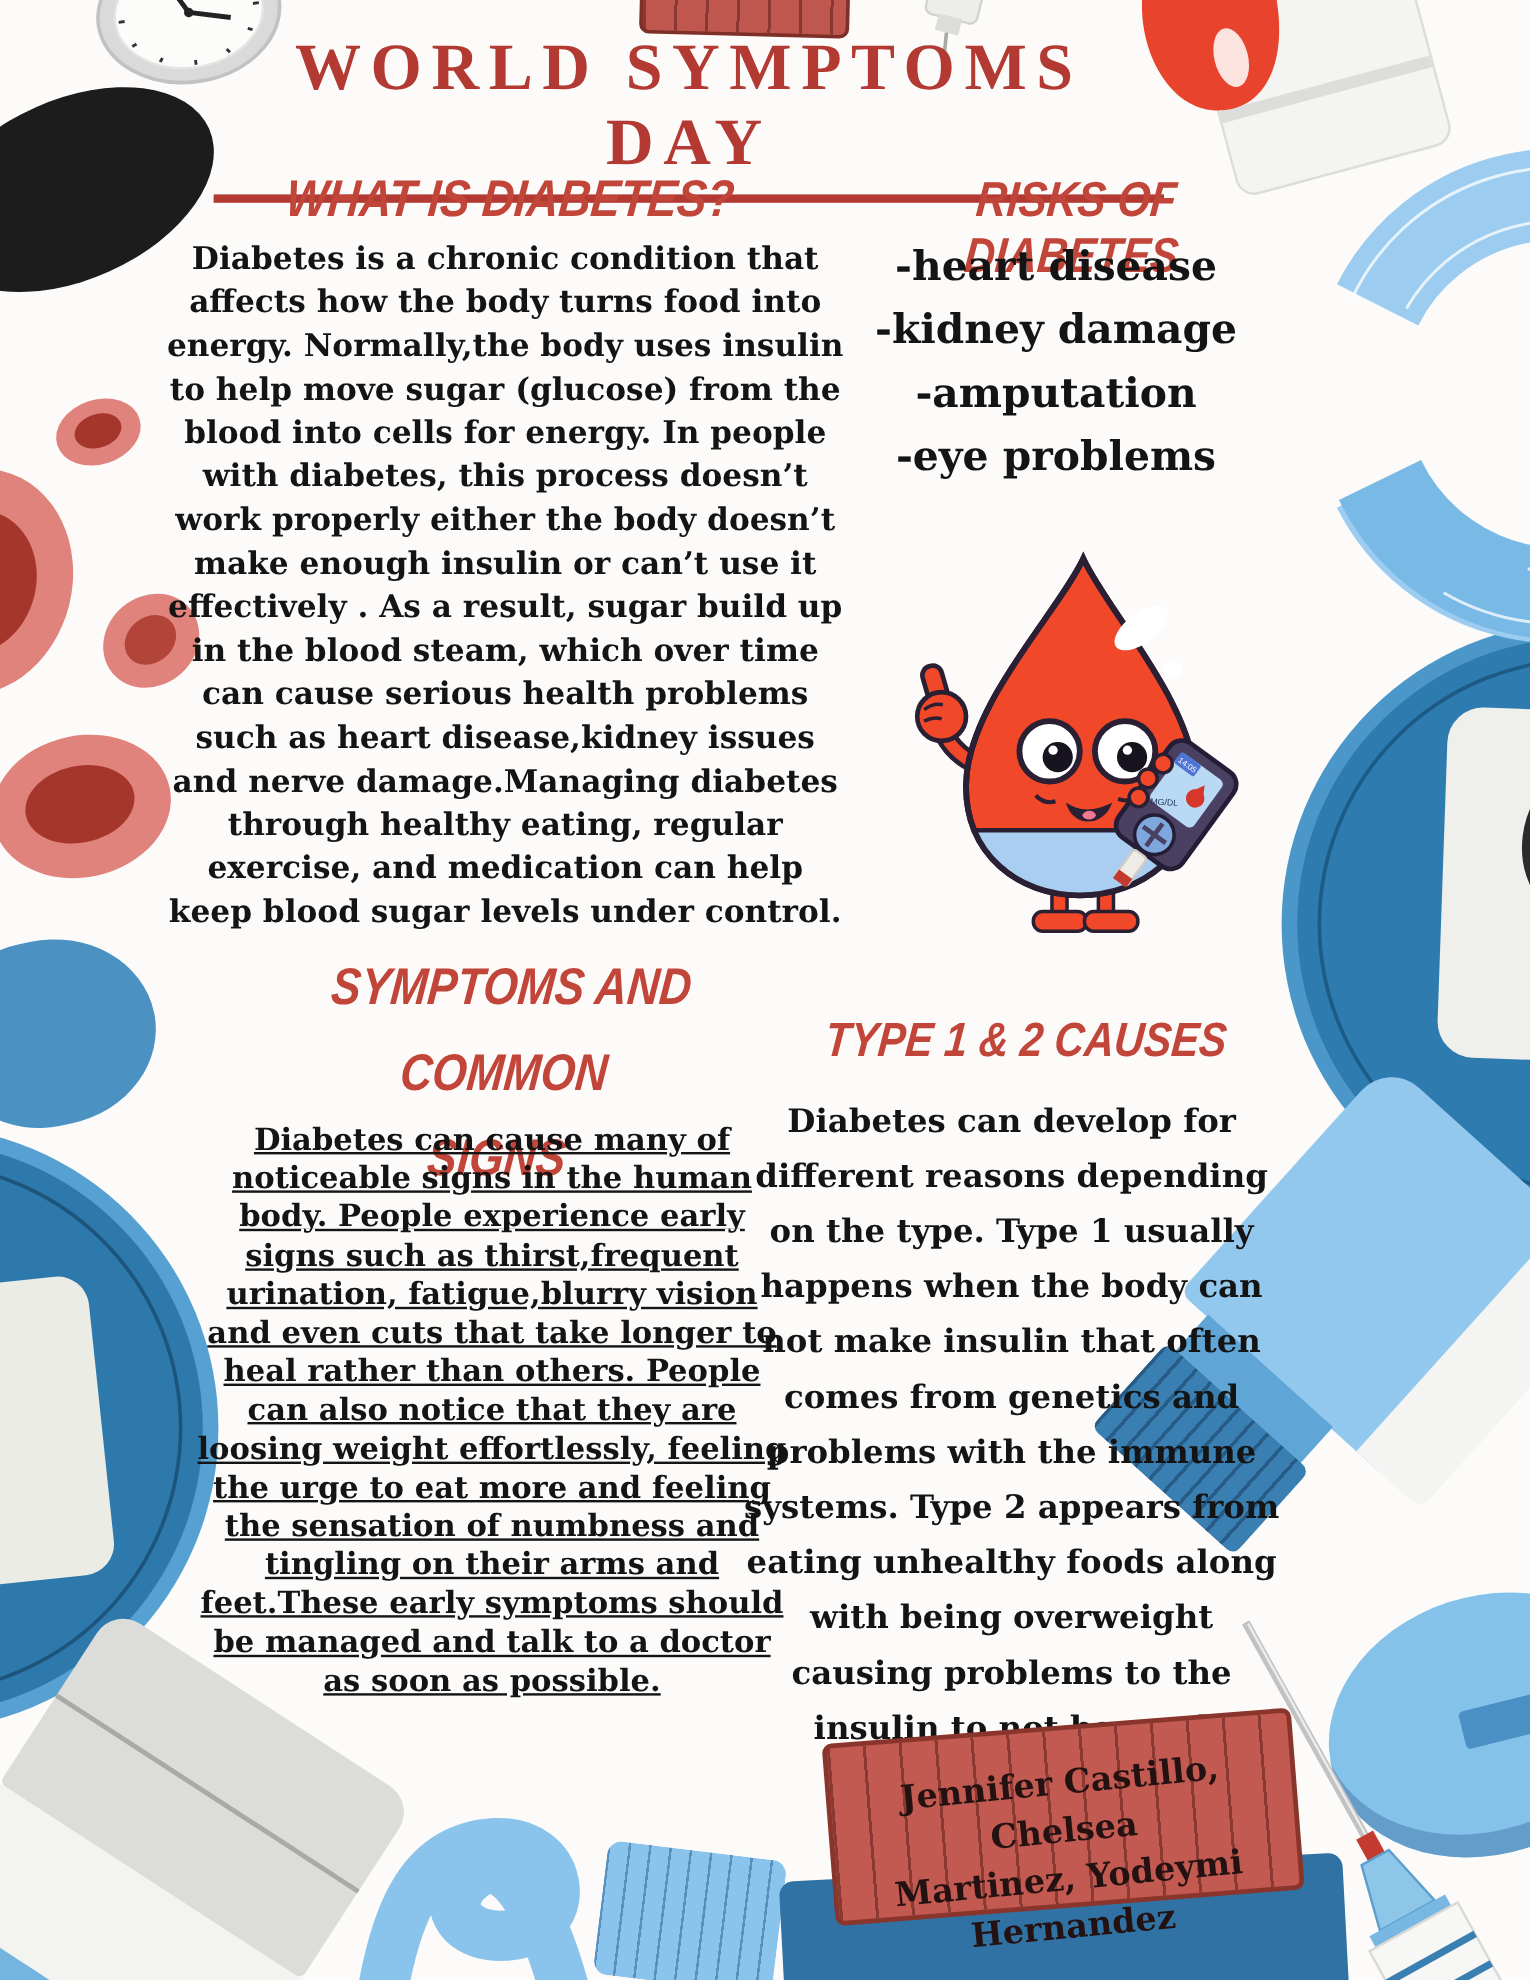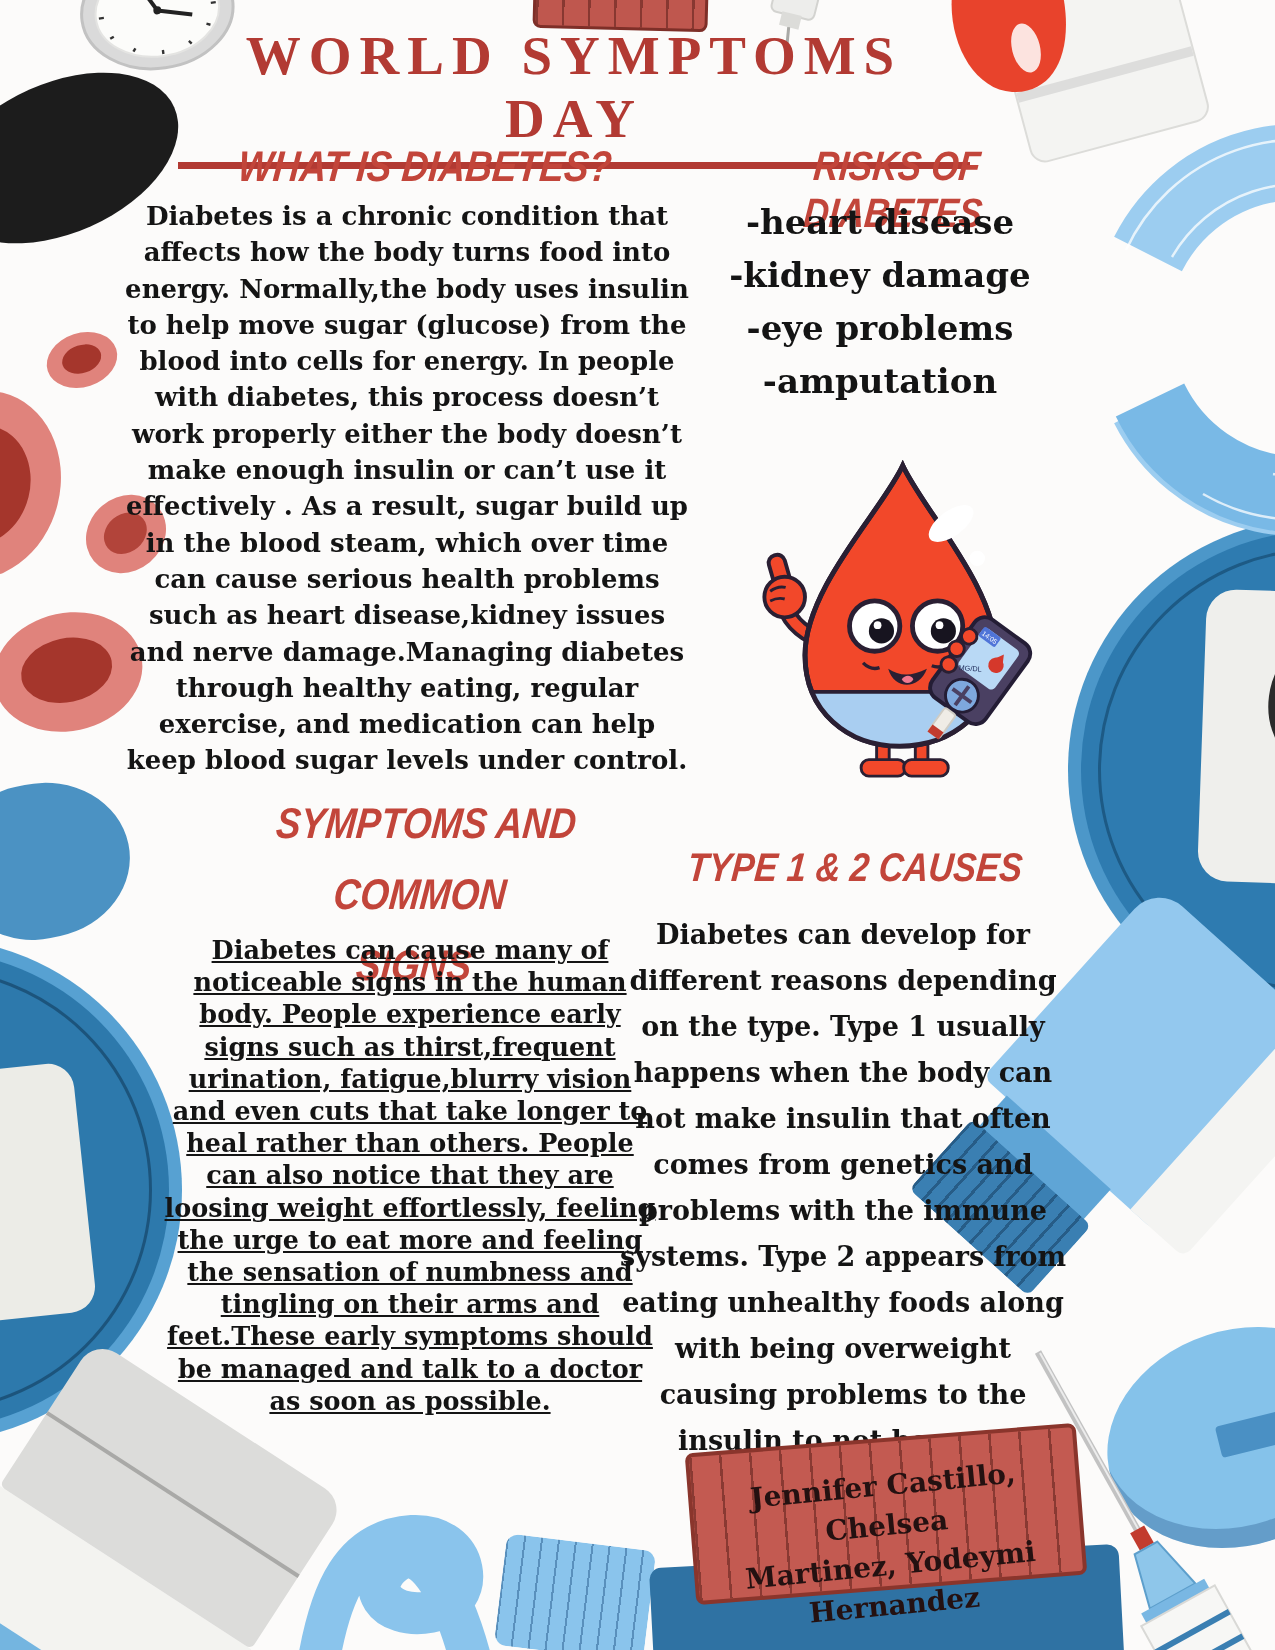--- a/index.html
+++ b/index.html
@@ -16,21 +16,21 @@
            border-bottom:7px solid #b23a33; padding-bottom:12px; }
   .hd { font-family:"Liberation Sans", sans-serif; font-weight:700; font-style:italic;
         color:#c2453a; text-align:center; transform:skewX(-5deg) scaleX(.86);
         letter-spacing:0; white-space:pre-line; }
   #h-what     { left:155px; top:142px; width:540px; font-size:43px; }
   #h-risks    { left:710px; top:143px; width:370px; font-size:41px; }
   #h-symptoms { left:150px; top:788px; width:540px; font-size:43px; line-height:1.65; }
   #h-causes   { left:640px; top:845px; width:430px; font-size:40px; }
 
   .para { white-space:pre-line; text-align:center; color:#141414; font-weight:700; }
-  #p-what     { left:112px; top:198px; width:590px; font-size:26px;   line-height:36.3px; }
+  #p-what     { left:126px; top:198px; width:590px; font-size:26px;   line-height:36.3px; }
   #p-symptoms { left:140px; top:934px; width:540px; font-size:25.5px; line-height:32.2px;text-decoration:underline; }
   #p-causes   { left:618px; top:912px; width:450px; font-size:27px;   line-height:46px; }
 
   #risk-list { left:690px; top:196px; width:380px; text-align:center; }
   .risk-item { font-size:34px; font-weight:700; color:#141414; line-height:53px; }
 
   
   .deco { z-index:1; }
   #black-pill { left:-65px; top:83px; width:250px; height:150px; background:#1c1c1c;
                 border-radius:50%; transform:rotate(-24deg); }
@@ -313,22 +313,22 @@
 such as heart disease,kidney issues
 and nerve damage.Managing diabetes
 through healthy eating, regular
 exercise, and medication can help
 keep blood sugar levels under control.</div>
 
   <div id="h-risks" class="abs txt hd">RISKS OF DIABETES</div>
   <div id="risk-list" class="abs txt">
     <div class="risk-item">-heart disease</div>
     <div class="risk-item">-kidney damage</div>
+    <div class="risk-item">-amputation</div>
     <div class="risk-item">-eye problems</div>
-    <div class="risk-item">-amputation</div>
   </div>
 
   <div id="h-symptoms" class="abs txt hd">SYMPTOMS AND COMMON
 SIGNS</div>
   <div id="p-symptoms" class="abs txt para">Diabetes can cause many of
 noticeable signs in the human
 body. People experience early
 signs such as thirst,frequent
 urination, fatigue,blurry vision
 and even cuts that take longer to

